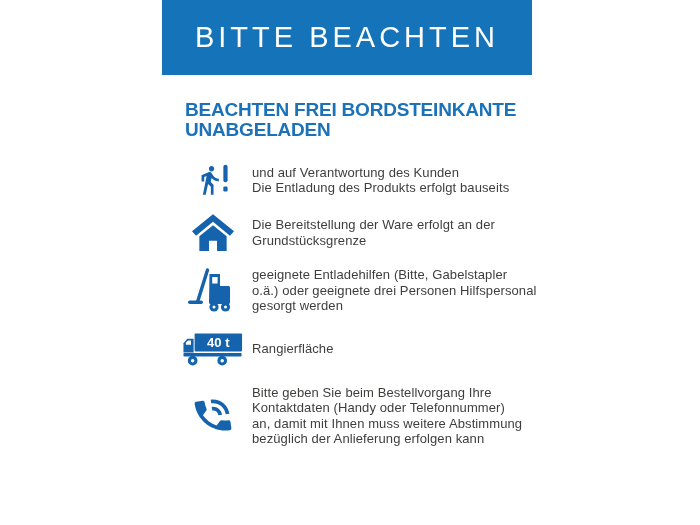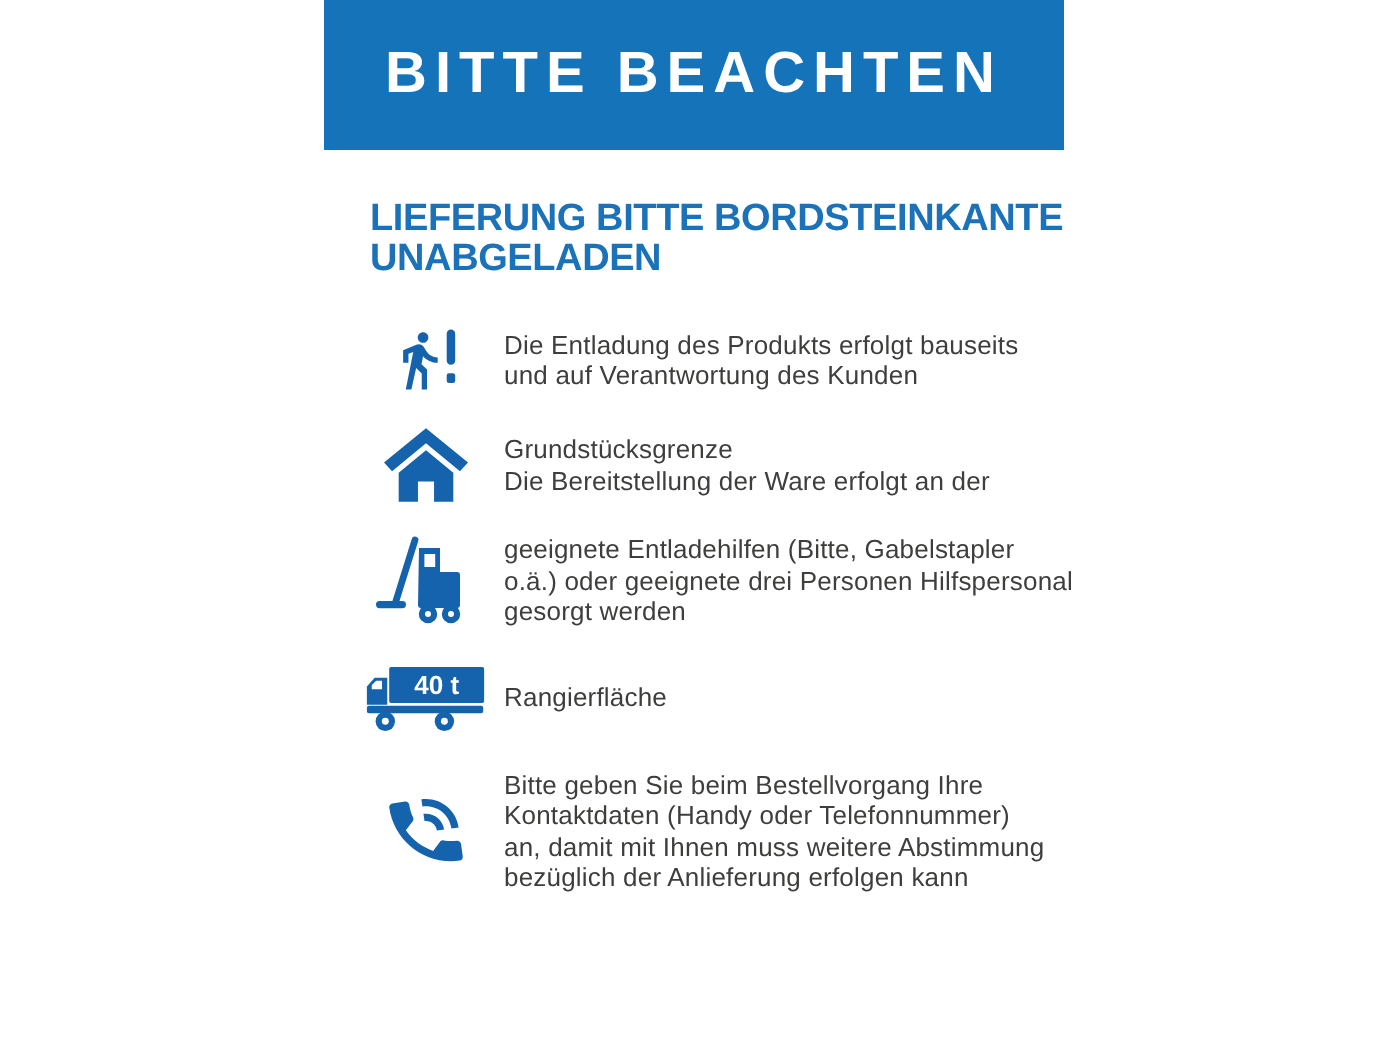--- a/index.html
+++ b/index.html
@@ -16,21 +16,21 @@
     width: 370px;
   }
   .banner {
     height: 75px; width: 100%;
     background: var(--banner-bg, #1573BA);
     display: flex; align-items: center; justify-content: center;
   }
   .banner h1 {
     margin: 0;
     color: var(--banner-text, #ffffff);
-    font-size: 29px; font-weight: 700;
+    font-size: 29px; font-weight: 400;
     letter-spacing: 4px; white-space: nowrap;
   }
   .subtitle {
     margin: 25px 0 0 23px;
     display: flex; flex-direction: column;
     color: var(--heading-blue, #1B72B8);
     font-size: 19px; line-height: 20px;
     font-weight: 700; letter-spacing: -0.2px;
     white-space: nowrap;
   }
@@ -63,52 +63,52 @@
 </head>
 <body>
 
 <div class="page">
 
   <header class="banner">
     <h1>BITTE BEACHTEN</h1>
   </header>
 
   <h2 class="subtitle">
-    <span>LIEFERUNG BITTE BORDSTEINKANTE</span>
+    <span>BEACHTEN FREI BORDSTEINKANTE</span>
     <span>UNABGELADEN</span>
   </h2>
 
   <ul class="items">
 
     <li class="item">
       <span class="icon-cell">
         <svg width="40" height="36" viewBox="0 0 34 30" aria-hidden="true">
           <g transform="translate(0.5,1.5) scale(1.13)">
             <path d="M13.5 5.5c1.1 0 2-.9 2-2s-.9-2-2-2-2 .9-2 2 .9 2 2 2zM9.8 8.9L7 23h2.1l1.8-8 2.1 2v6h2v-7.5l-2.1-2 .6-3C14.8 12 16.8 13 19 13v-2c-1.9 0-3.5-1-4.3-2.4l-1-1.6c-.4-.6-1-1-1.7-1-.3 0-.5.1-.8.1L6 8.3V13h2V9.6l1.8-.7"></path>
           </g>
           <rect x="25.8" y="2" width="3.6" height="15" rx="1.8"></rect>
           <rect x="25.8" y="20.6" width="3.6" height="4.2" rx="1"></rect>
         </svg>
       </span>
       <div class="text">
+        <div class="tl">und auf Verantwortung des Kunden</div>
         <div class="tl">Die Entladung des Produkts erfolgt bauseits</div>
-        <div class="tl">und auf Verantwortung des Kunden</div>
       </div>
     </li>
 
     <li class="item">
       <span class="icon-cell">
         <svg width="42" height="37" viewBox="0 0 24 21" aria-hidden="true">
           <path d="M12 0 L0 9.8 L2.3 12.3 L12 4.3 L21.7 12.3 L24 9.8 Z"></path>
           <path d="M4.2 12.7 L12 6.3 L19.8 12.7 V21 H14.3 V15.2 H9.7 V21 H4.2 Z"></path>
         </svg>
       </span>
       <div class="text">
+        <div class="tl">Die Bereitstellung der Ware erfolgt an der</div>
         <div class="tl">Grundstücksgrenze</div>
-        <div class="tl">Die Bereitstellung der Ware erfolgt an der</div>
       </div>
     </li>
 
     <li class="item">
       <span class="icon-cell">
         <svg width="52" height="46" viewBox="0 0 52 46" aria-hidden="true">
           <path class="stroke" d="M20.5 3 L10.5 35"></path>
           <rect x="1" y="33.5" width="15" height="3.6" rx="1.8"></rect>
           <path d="M22.5 7 h10.5 v12 h8.5 a1.5 1.5 0 0 1 1.5 1.5 v15 a1.5 1.5 0 0 1 -1.5 1.5 h-18 a1.5 1.5 0 0 1 -1.5 -1.5 z"></path>
           <rect class="hole" x="25.2" y="10" width="5.4" height="6.5"></rect>

